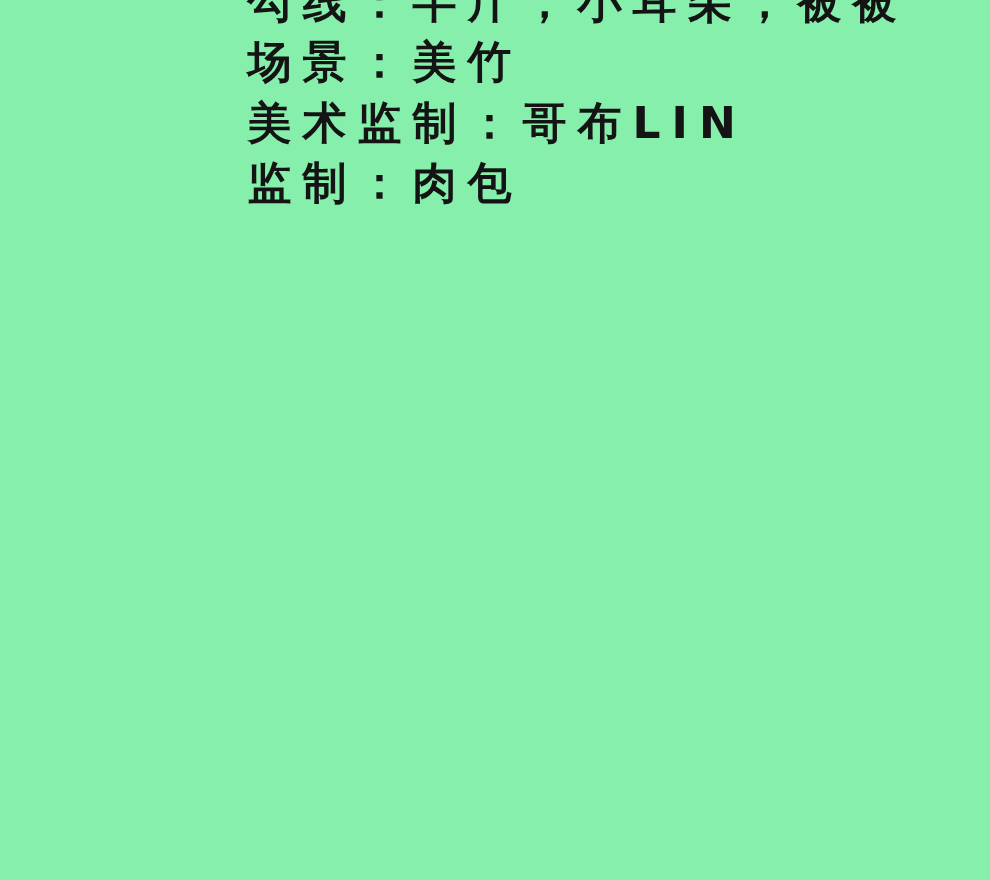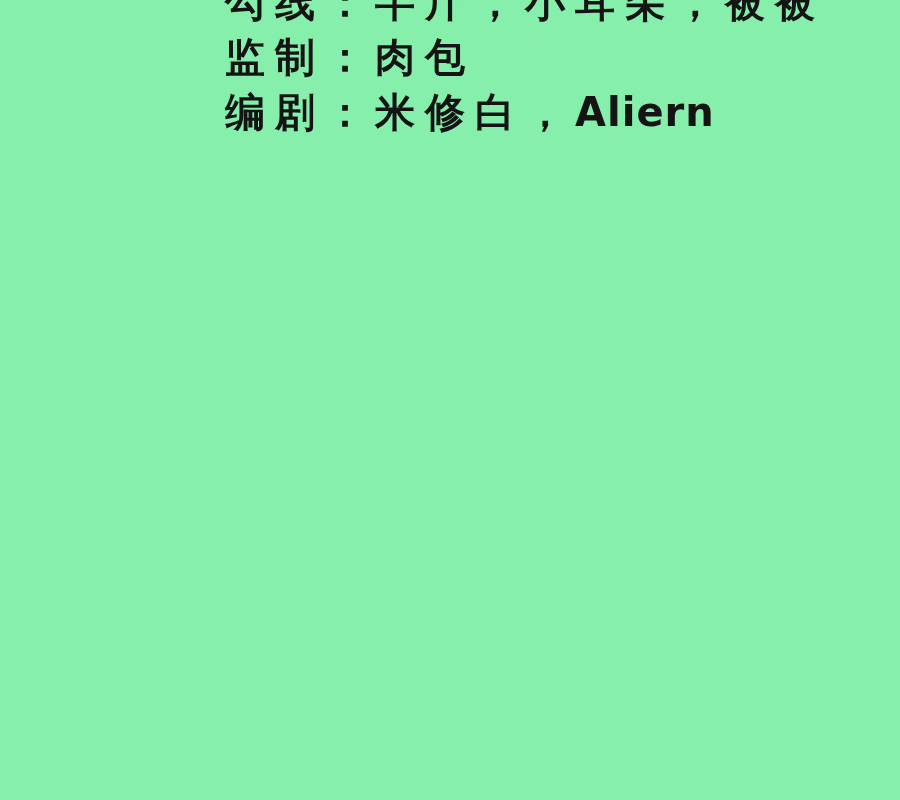--- a/index.html
+++ b/index.html
@@ -41,22 +41,23 @@
 </style>
 </head>
 <body>
 
 <div class="page">
   <div class="credits">
 
     <div class="credit-row"><span>勾线</span><span>：</span><span>半斤，小耳朵，被被</span></div>
 
 
+    <div class="credit-row"><span>场景</span><span>：</span><span>美竹</span></div>
 
 
+    <div class="credit-row"><span>美术监制</span><span>：</span><span>哥布LIN</span></div>
 
     <div class="credit-row"><span>监制</span><span>：</span><span>肉包</span></div>
 
 
-    <div class="credit-row"><span>编剧</span><span>：</span><span>米修白，</span><span class="latin">Aliern</span></div>
 
   </div>
 </div>
 
 </body></html>

